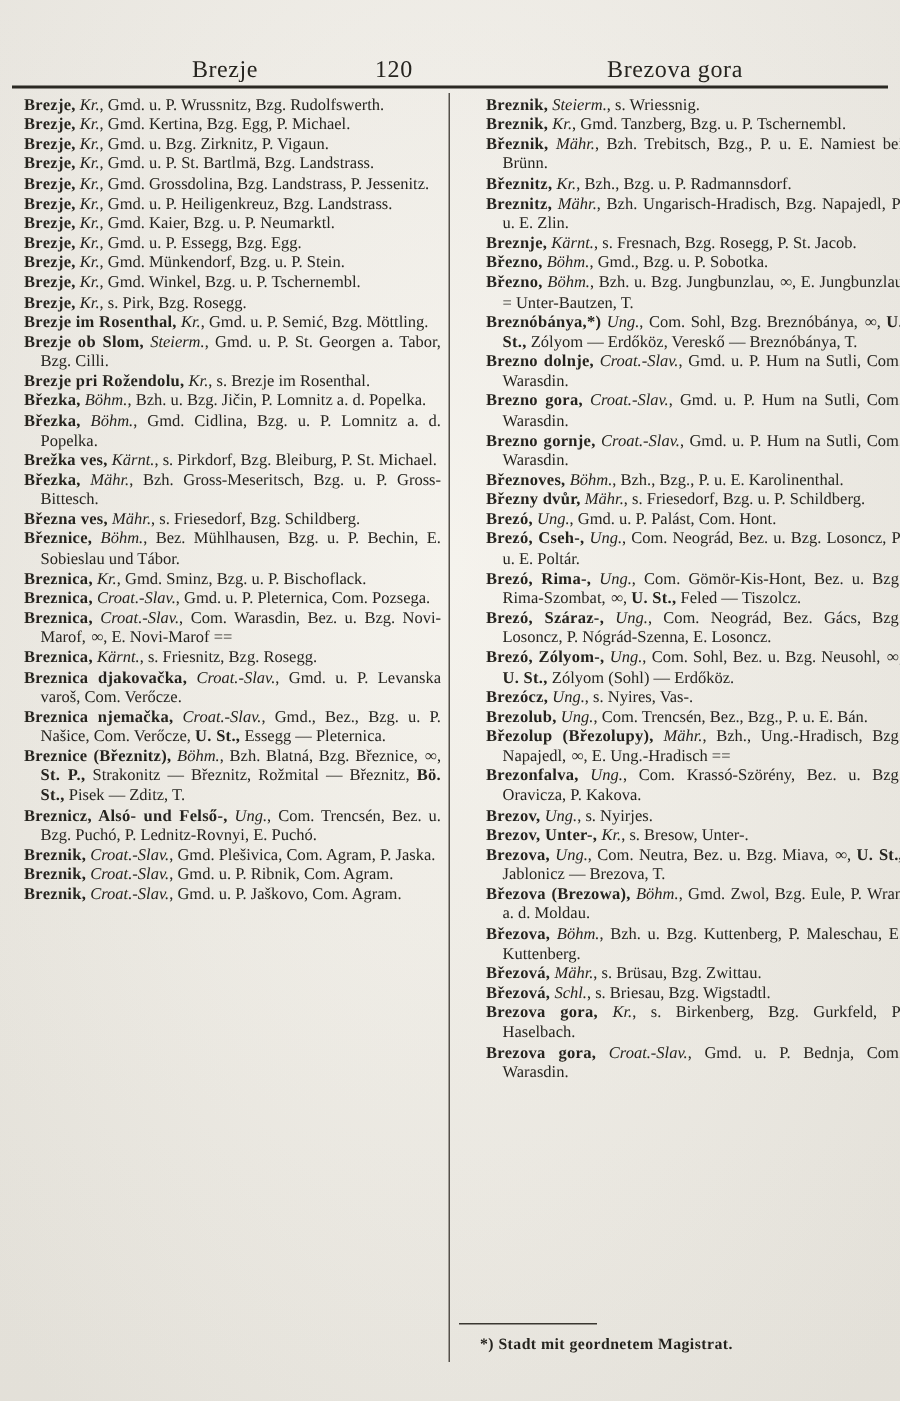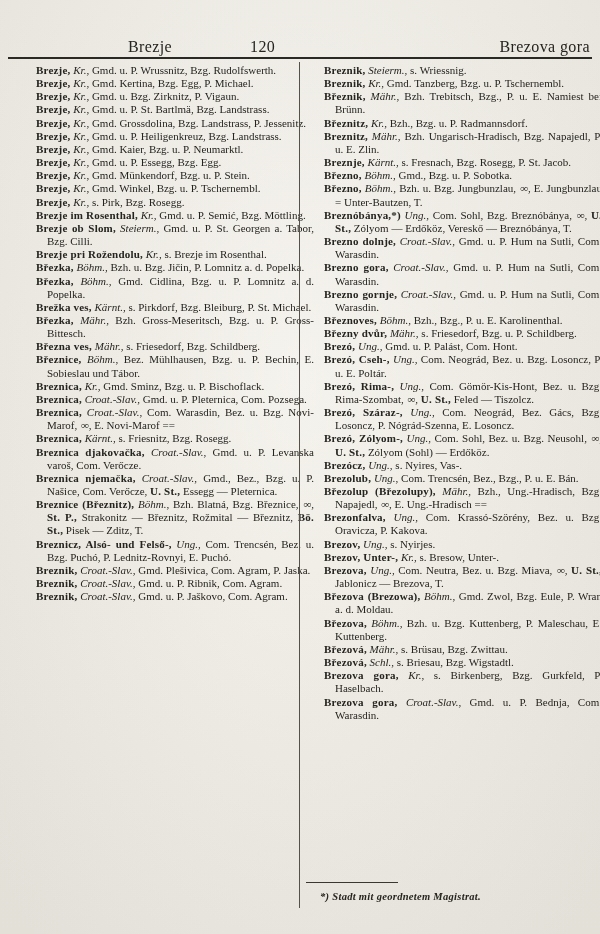--- a/index.html
+++ b/index.html
@@ -18,31 +18,31 @@
       linear-gradient(180deg,#f3f0e9 0%,#f1eee6 60%,#efece4 100%);
     pointer-events:none;
   }
   .page-header{
     position:absolute;top:38px;left:10px;right:10px;height:16px;
     display:flex;align-items:baseline;
     font-size:16px;letter-spacing:0.4px;
   }
   .running-title-left{position:absolute;left:0;width:280px;text-align:center;}
   .page-number{position:absolute;left:240px;width:120px;text-align:left;}
-  .running-title-right{position:absolute;right:0;width:280px;text-align:right;}
+  .running-title-right{position:absolute;right:0;width:280px;text-align:center;}
   .header-rule{
     position:absolute;top:57px;left:8px;right:8px;height:2px;
     background:#2b2923;
   }
   .column{
     position:absolute;top:64px;width:278px;
     font-size:11px;line-height:13.15px;
     text-align:justify;
   }
-  .column-left{left:16px;margin-left:20px;}
+  .column-left{left:16px;}
   .column-right{left:324px;}
   .column-divider{
     position:absolute;top:62px;left:299px;width:1px;height:846px;
     background:#54504a;
   }
   .entry{
     margin:0;
     padding-left:11px;
     text-indent:-11px;
   }
@@ -57,21 +57,20 @@
     position:absolute;left:306px;top:882px;width:278px;
     font-size:10.5px;line-height:13px;
   }
   .footnote-rule{
     width:92px;height:1px;background:#3a3731;margin-bottom:7px;
   }
   .footnote-text{
     font-weight:700;
     padding-left:14px;
     letter-spacing:0.3px;
-    font-style:italic;
   }
 </style>
 </head>
 <body>
 
 <div class="paper-tone"></div>
 
 <div class="page-header">
   <span class="running-title-left">Brezje</span>
   <span class="page-number">120</span>

